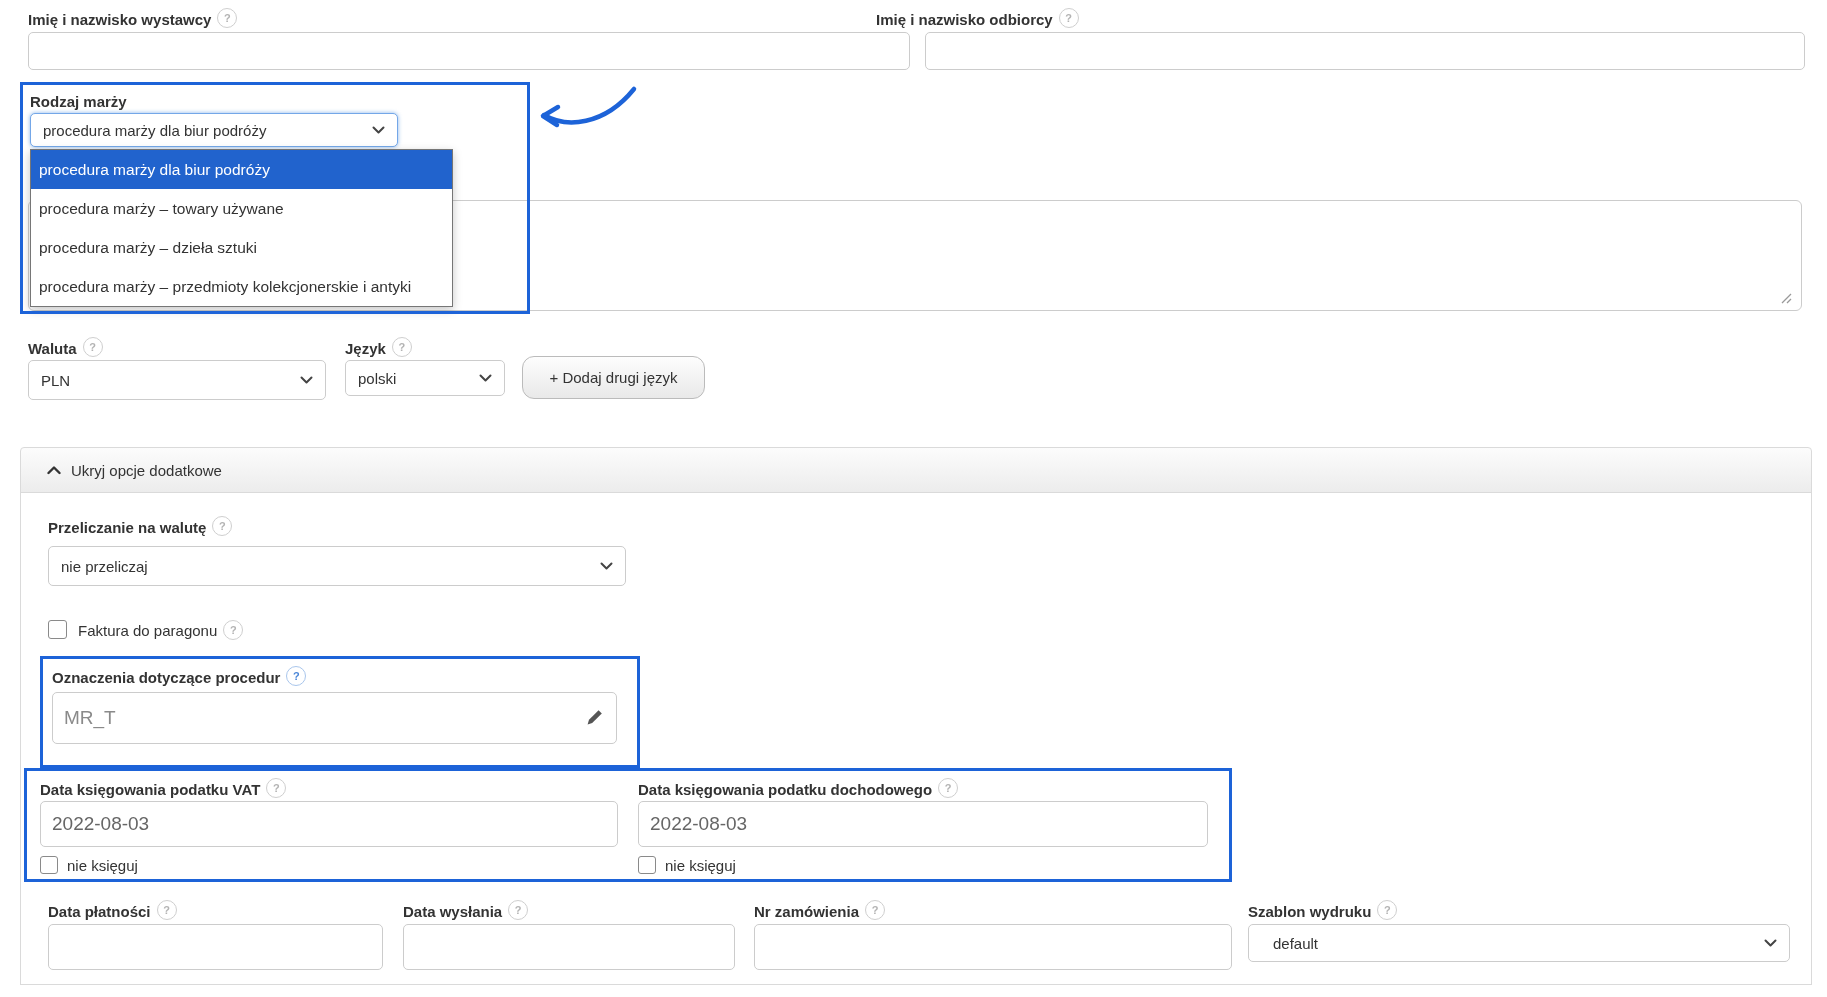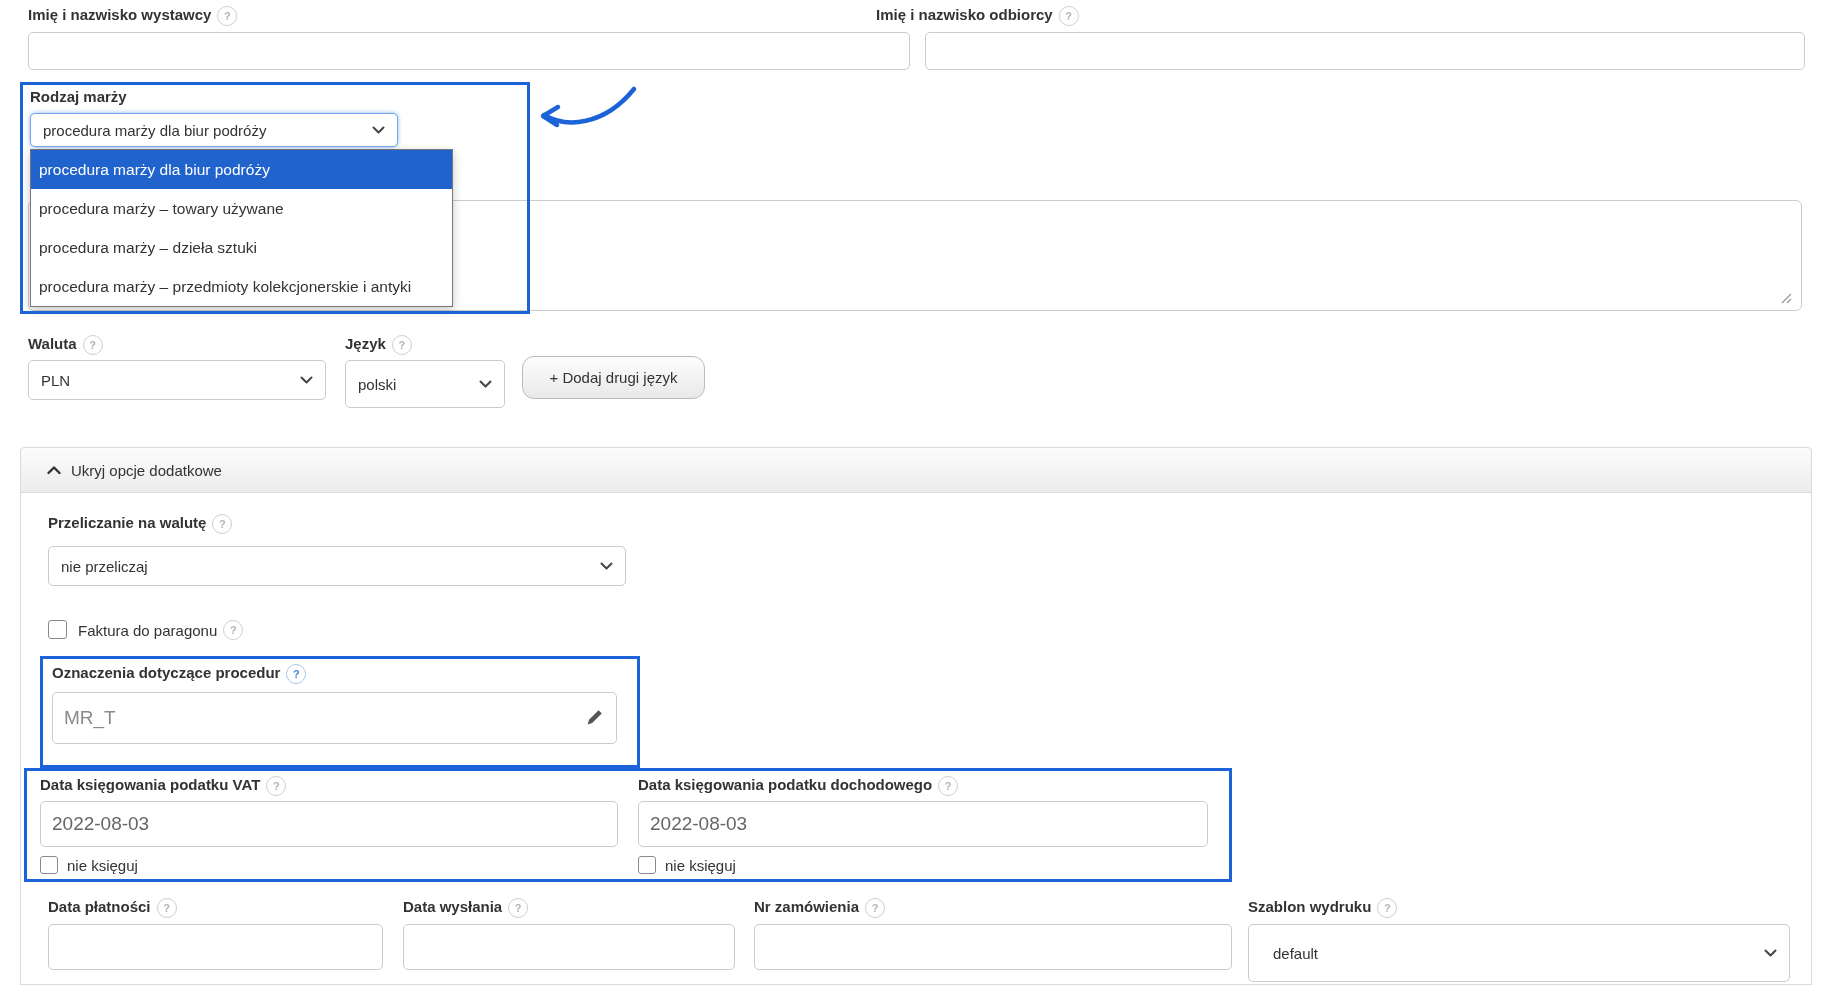--- a/index.html
+++ b/index.html
@@ -1,19 +1,19 @@
 <!DOCTYPE html>
 <html><head>
 <meta charset="utf-8">
 <style>
   html,body{margin:0;padding:0;background:#fff;}
   .page{position:relative;width:1827px;height:997px;background:#fff;overflow:hidden;
         font-family:"Liberation Sans","DejaVu Sans",sans-serif;color:#333;}
   .lbl{position:absolute;font-size:15px;font-weight:bold;color:#333;display:flex;
-       align-items:flex-start;gap:6px;white-space:nowrap;height:22px;z-index:6;}
+       align-items:flex-end;gap:6px;white-space:nowrap;height:22px;z-index:6;}
   .qmark{width:18px;height:18px;border:1px solid #cfcfcf;border-radius:50%;color:#b3b3b3;
          font-size:11px;font-weight:bold;display:inline-flex;align-items:center;
          justify-content:center;background:#fff;flex:0 0 auto;}
   .qmark.blue{color:#4a86d8;border-color:#a9c6ec;}
   .inp{position:absolute;border:1px solid #ccc;border-radius:5px;background:#fff;
        font-size:19px;color:#666;padding:0 11px;box-sizing:border-box;outline:none;
        font-family:inherit;z-index:2;}
   .sel{position:absolute;border:1px solid #ccc;border-radius:5px;background:#fff;
        font-size:15px;color:#333;display:flex;align-items:center;box-sizing:border-box;
        padding:0 12px;justify-content:space-between;z-index:2;cursor:default;}
@@ -100,21 +100,21 @@
       <svg width="13" height="9" viewBox="0 0 13 9">
           <path d="M1.5 1.5 L6.5 6.5 L11.5 1.5" fill="none" stroke="#444" stroke-width="2" stroke-linecap="round" stroke-linejoin="round"></path>
         </svg>
     </span>
   </div>
 
   <div class="lbl" style="left:345px;top:335px;">
     <span>Język</span>
     <span class="qmark">?</span>
   </div>
-  <div class="sel" style="left:345px;top:360px;width:160px;height:48px;">
+  <div class="sel" style="left:345px;top:360px;width:160px;height:36px;">
     <span>polski</span>
     <span class="chev">
       <svg width="13" height="9" viewBox="0 0 13 9">
           <path d="M1.5 1.5 L6.5 6.5 L11.5 1.5" fill="none" stroke="#444" stroke-width="2" stroke-linecap="round" stroke-linejoin="round"></path>
         </svg>
     </span>
   </div>
 
   <div class="btn" style="left:522px;top:356px;width:183px;height:43px;">+ Dodaj drugi język</div>
 
@@ -194,21 +194,21 @@
   <div class="lbl" style="left:754px;top:898px;">
     <span>Nr zamówienia</span>
     <span class="qmark">?</span>
   </div>
   <input class="inp" style="left: 754px; top: 924px; width: 478px; height: 46px;" value="">
 
   <div class="lbl" style="left:1248px;top:898px;">
     <span>Szablon wydruku</span>
     <span class="qmark">?</span>
   </div>
-  <div class="sel" style="left:1248px;top:924px;width:542px;height:58px;padding-left:24px;">
+  <div class="sel" style="left:1248px;top:924px;width:542px;height:38px;padding-left:24px;">
     <span>default</span>
     <span class="chev">
       <svg width="13" height="9" viewBox="0 0 13 9">
           <path d="M1.5 1.5 L6.5 6.5 L11.5 1.5" fill="none" stroke="#444" stroke-width="2" stroke-linecap="round" stroke-linejoin="round"></path>
         </svg>
     </span>
   </div>
 
 </div>
 

